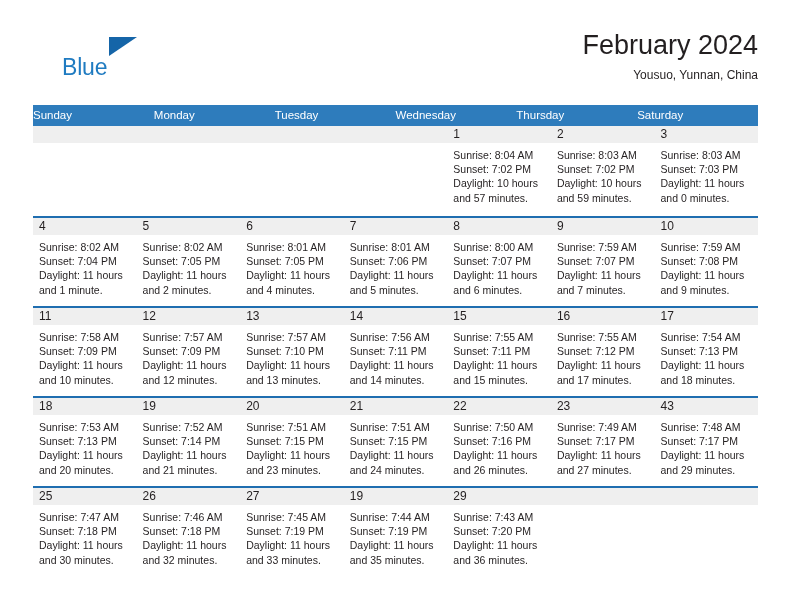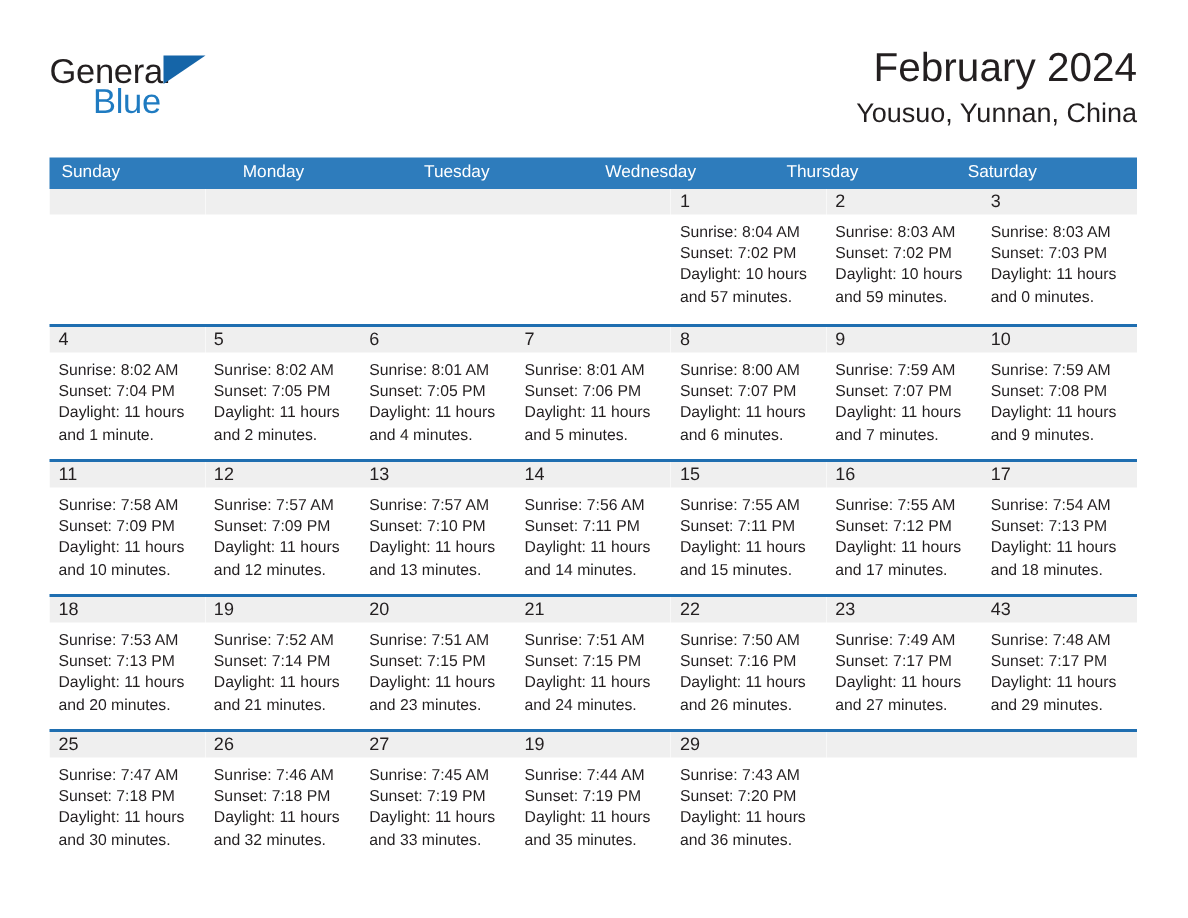--- a/index.html
+++ b/index.html
@@ -73,21 +73,21 @@
     text-align: right;
   }
   .cal-title {
     font-size: 27px;
     line-height: 34px;
     color: #231f20;
     white-space: nowrap;
     text-align: right;
   }
   .cal-subtitle {
-    font-size: 18px;
+    font-size: 12px;
     line-height: 22px;
     color: #231f20;
     white-space: nowrap;
     margin-top: 2px;
   }
 
   
   .calendar {
     position: absolute;
     left: 33px;
@@ -97,21 +97,21 @@
   .dow-row {
     display: flex;
     background: #2e7cbc;
     height: 21px;
   }
   .dow {
     flex: 1 1 0;
     color: #ffffff;
     font-size: 11.5px;
     line-height: 21px;
-    padding-left: 8px;
+    padding-left: 0;
     box-sizing: border-box;
     white-space: nowrap;
   }
 
   .week {
     display: flex;
     height: 90px;
     border-top: 2px solid #1f6eb0;
     box-sizing: border-box;
   }
@@ -149,21 +149,20 @@
   }
 </style>
 </head>
 <body>
 
 <div class="page">
 
   <div class="header">
 
     <div class="brand">
-      <span class="brand-general">General</span>
       <span class="brand-tri"></span>
       <span class="brand-blue">Blue</span>
     </div>
 
     <div class="titles">
       <div class="cal-title">February 2024</div>
       <div class="cal-subtitle">Yousuo, Yunnan, China</div>
     </div>
 
   </div>

